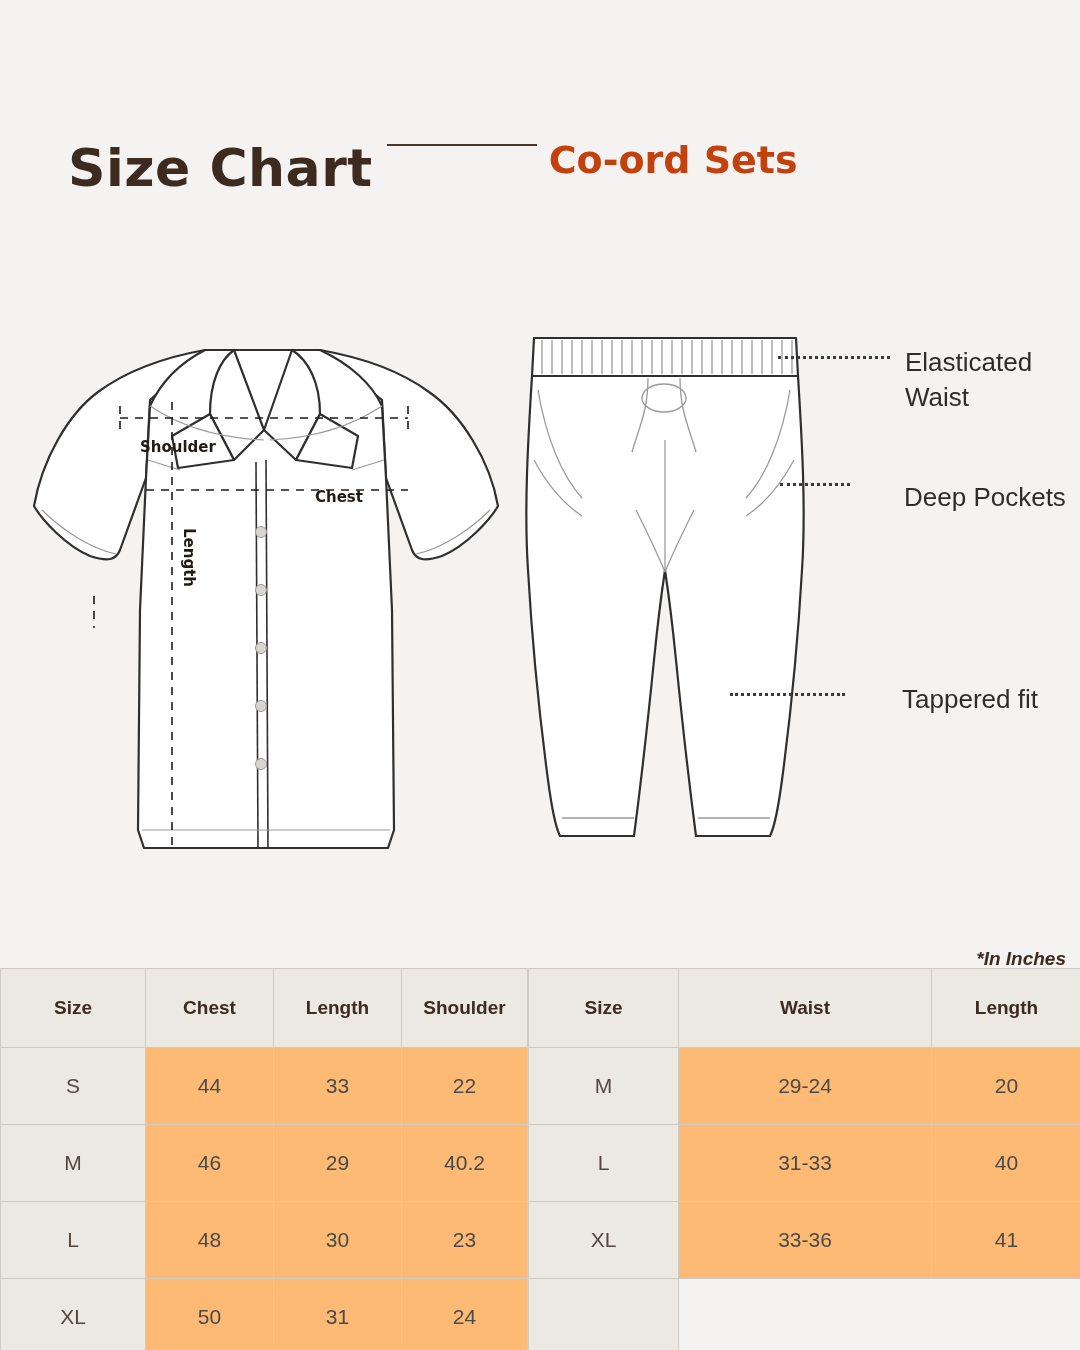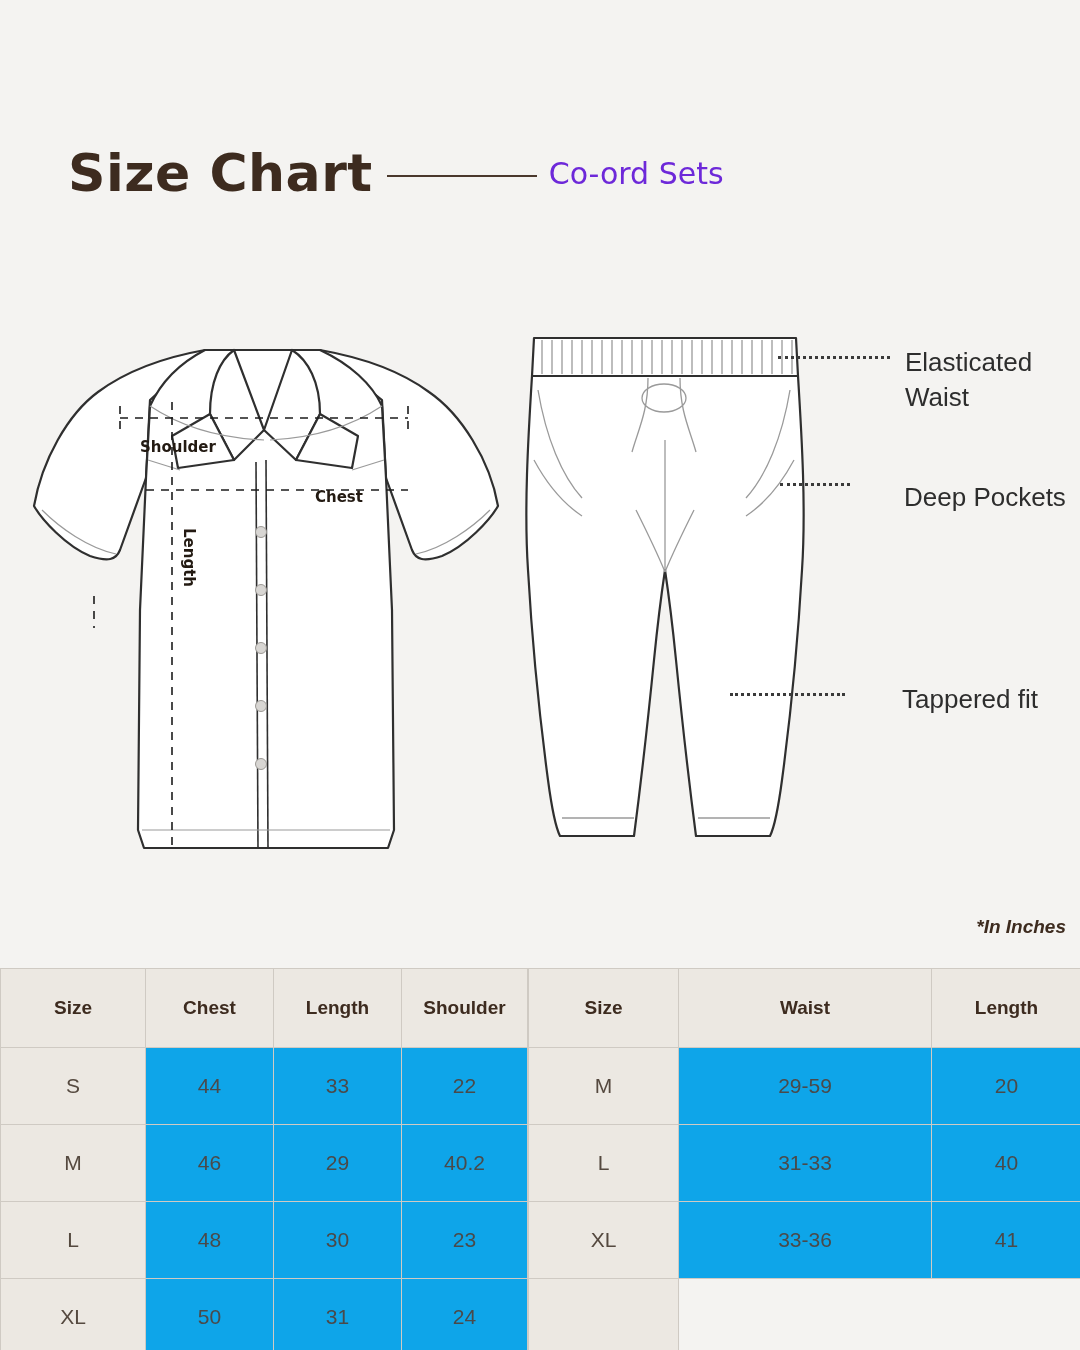--- a/index.html
+++ b/index.html
@@ -22,41 +22,40 @@
   }
 
   
   .header {
     position: absolute;
     top: 138px;
     left: 68px;
     right: 76px;
     height: 70px;
     display: flex;
-    align-items: center;
   }
   .title-main {
     font-size: 52px;
     font-weight: bold;
     letter-spacing: 0.5px;
     color: #3d2b1f;
     white-space: nowrap;
     font-family: "DejaVu Sans", sans-serif;
   }
   .title-rule {
     flex: 0 0 auto;
     width: 150px;
     height: 2px;
     background: #4a382c;
     margin: 6px 12px 0 14px;
   }
   .title-sub {
-    font-size: 30px;
-    font-weight: normal;
-    color: #6d28d9;
+    font-size: 38px;
+    font-weight: bold;
+    color: #c2410c;
     white-space: nowrap;
     font-family: "DejaVu Sans", sans-serif;
   }
 
   
   .illustrations {
     position: absolute;
     top: 300px;
     left: 0;
     width: 1080px;
@@ -116,21 +115,21 @@
   .lbl-chest { left: 295px; top: 178px; }
   .lbl-length {
     left: 178px; top: 218px;
     transform: rotate(90deg);
     transform-origin: left top;
   }
 
   
   .inches-note {
     position: absolute;
-    top: 916px;
+    top: 948px;
     right: 14px;
     font-size: 19px;
     font-style: italic;
     font-weight: bold;
     color: #3d2b1f;
   }
 
   
   .tables {
     position: absolute;
@@ -148,21 +147,21 @@
   .tbl-shirt { width: 527px; }
   .tbl-pant { width: 553px; }
 
   th, td {
     border: 1px solid #cfcac3;
     text-align: center;
     color: #4a4a4a;
     font-size: 21px;
     font-weight: normal;
     height: 74px;
-    background: #0ea5e9;
+    background: #fdba74;
   }
   thead th {
     background: #ece8e2;
     color: #3d2b1f;
     font-weight: bold;
     font-size: 19px;
     height: 76px;
     margin-left: 16px;
   }
   td.size-col, th.size-col {
@@ -380,21 +379,21 @@
       <thead>
         <tr>
           <th class="size-col">Size</th>
           <th>Waist</th>
           <th>Length</th>
         </tr>
       </thead>
       <tbody>
         <tr>
           <td class="size-col">M</td>
-          <td>29-59</td>
+          <td>29-24</td>
           <td>20</td>
         </tr>
         <tr>
           <td class="size-col">L</td>
           <td>31-33</td>
           <td>40</td>
         </tr>
         <tr>
           <td class="size-col">XL</td>
           <td>33-36</td>

